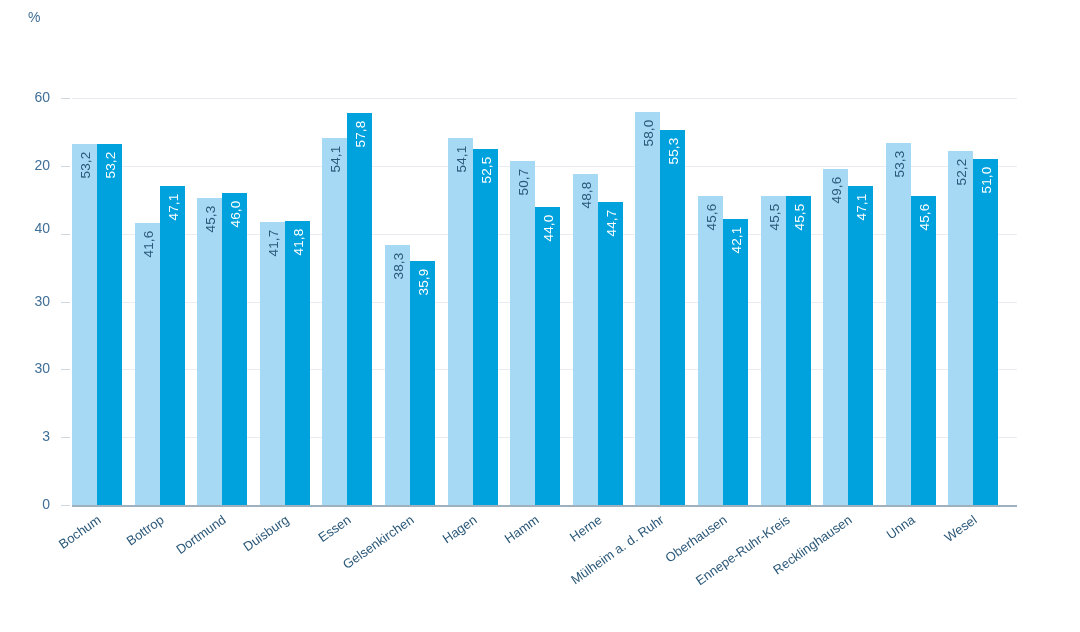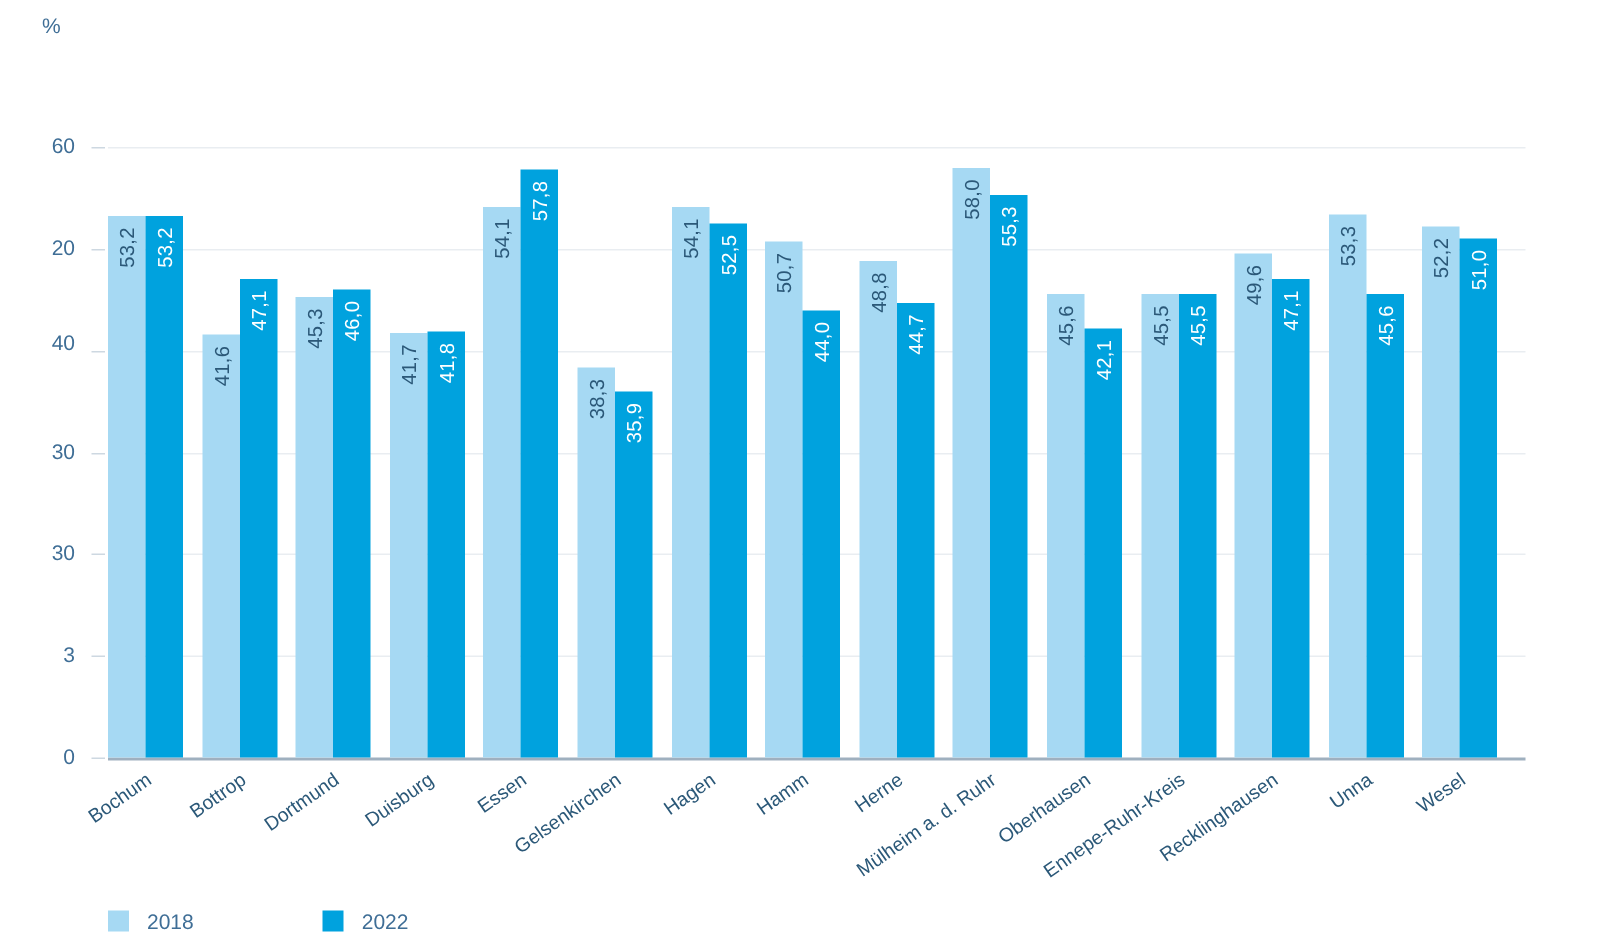--- a/index.html
+++ b/index.html
@@ -249,30 +249,20 @@
       <div class="group" style="left: 876.4px; width: 50px;">
         <div class="bar y2018" style="height: 354.09px; background: rgb(166, 217, 243);">
           <div class="vlabel" style="color: rgb(43, 88, 120);">52,2</div>
         </div>
         <div class="bar y2022" style="height: 345.95px; background: rgb(0, 162, 222);">
           <div class="vlabel" style="color: rgb(255, 255, 255);">51,0</div>
         </div>
       </div>
     </div>
 
-  <div class="legend" id="legend">
-      <div class="legend-item">
-        <span class="legend-swatch a" style="background: rgb(166, 217, 243);"></span>
-        <span class="legend-text">2018</span>
-      </div>
-      <div class="legend-item">
-        <span class="legend-swatch b" style="background: rgb(0, 162, 222);"></span>
-        <span class="legend-text">2022</span>
-      </div>
-    </div>
 
 <div class="xlabel" style="left: 95px; transform: translateX(-100%) rotate(-35deg); transform-origin: 100% 0%;"><span class="xlabel-inner">Bochum</span></div>
     <div class="xlabel" style="left: 157.6px; transform: translateX(-100%) rotate(-35deg); transform-origin: 100% 0%;"><span class="xlabel-inner">Bottrop</span></div>
     <div class="xlabel" style="left: 220.2px; transform: translateX(-100%) rotate(-35deg); transform-origin: 100% 0%;"><span class="xlabel-inner">Dortmund</span></div>
     <div class="xlabel" style="left: 282.8px; transform: translateX(-100%) rotate(-35deg); transform-origin: 100% 0%;"><span class="xlabel-inner">Duisburg</span></div>
     <div class="xlabel" style="left: 345.4px; transform: translateX(-100%) rotate(-35deg); transform-origin: 100% 0%;"><span class="xlabel-inner">Essen</span></div>
     <div class="xlabel" style="left: 408px; transform: translateX(-100%) rotate(-35deg); transform-origin: 100% 0%;"><span class="xlabel-inner">Gelsenkirchen</span></div>
     <div class="xlabel" style="left: 470.6px; transform: translateX(-100%) rotate(-35deg); transform-origin: 100% 0%;"><span class="xlabel-inner">Hagen</span></div>
     <div class="xlabel" style="left: 533.2px; transform: translateX(-100%) rotate(-35deg); transform-origin: 100% 0%;"><span class="xlabel-inner">Hamm</span></div>
     <div class="xlabel" style="left: 595.8px; transform: translateX(-100%) rotate(-35deg); transform-origin: 100% 0%;"><span class="xlabel-inner">Herne</span></div>

